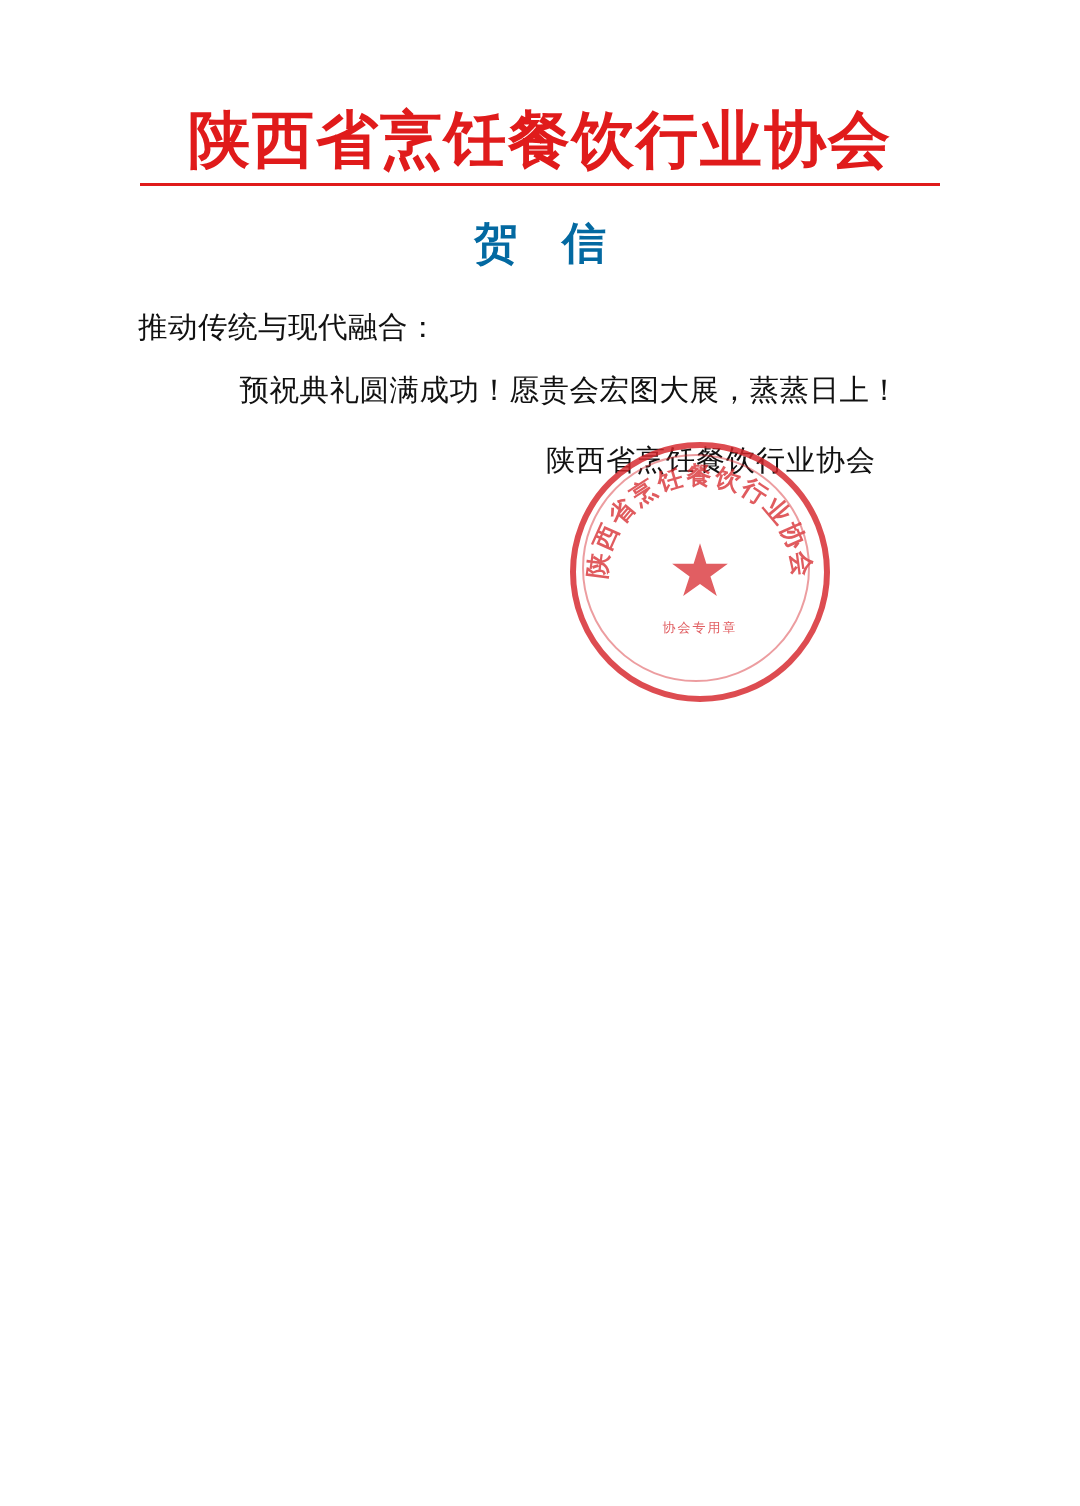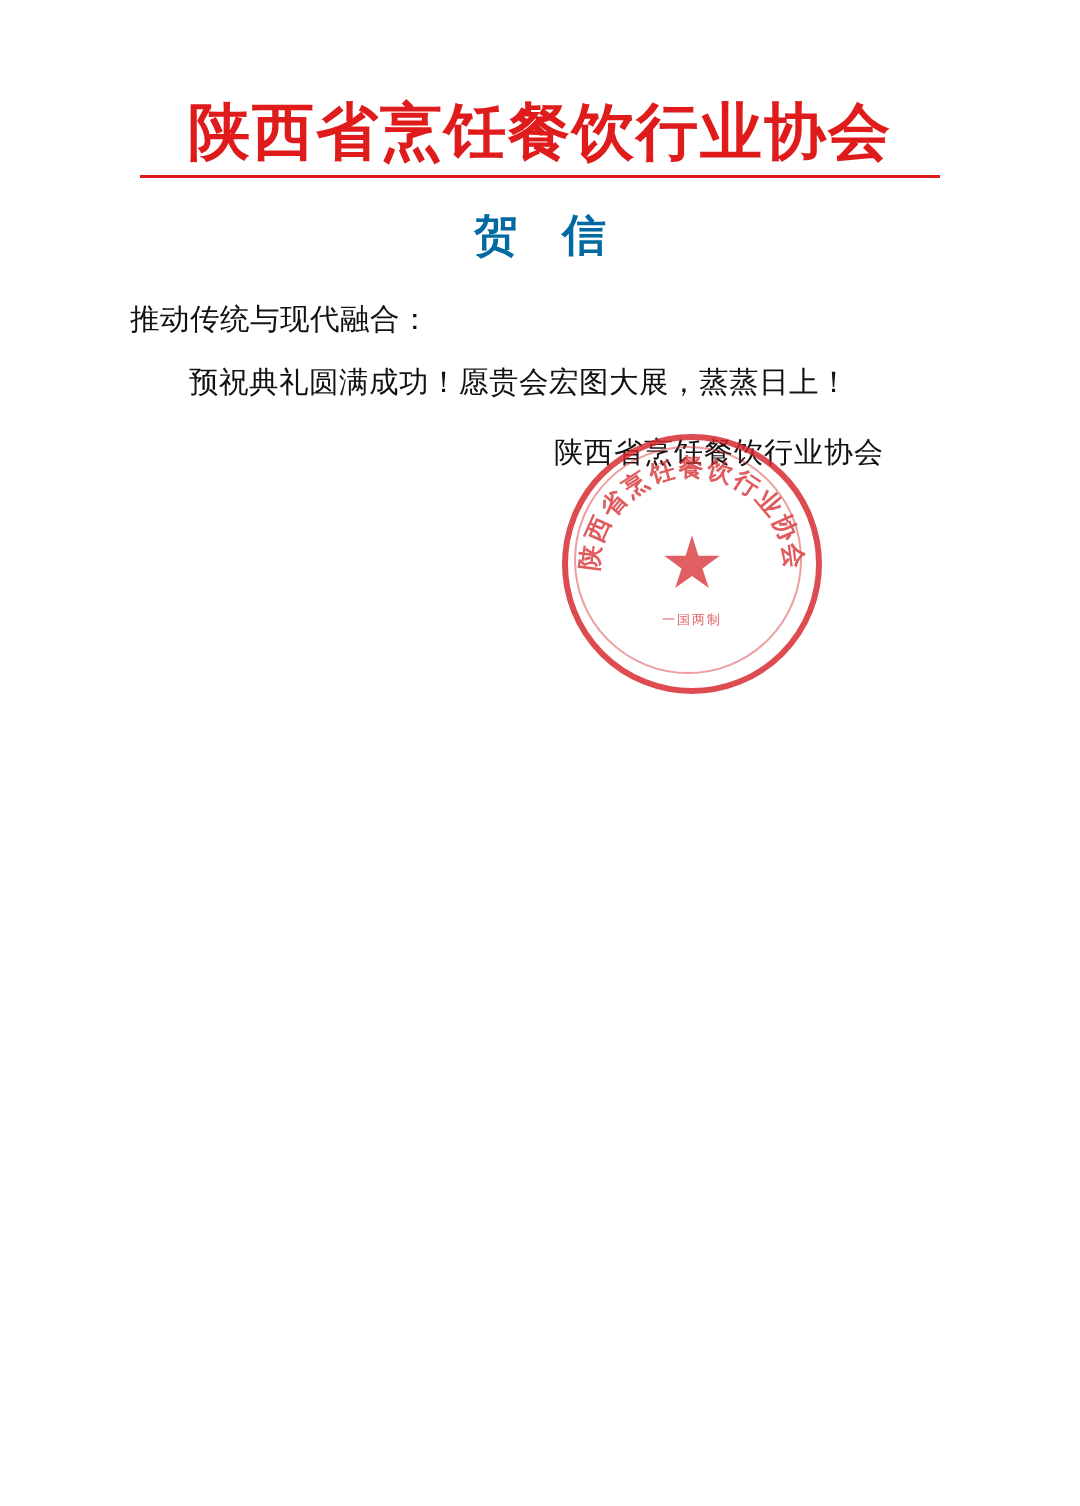--- a/index.html
+++ b/index.html
@@ -12,21 +12,21 @@
     height: 1506px;
     position: relative;
     font-family: "Liberation Serif", "DejaVu Serif", serif;
     color: #1a1a1a;
     overflow: hidden;
   }
   .page {
     position: relative;
     width: 1080px;
     height: 1506px;
-    padding: 4px;
+    padding: 12px;
     box-sizing: border-box;
   }
   .letterhead {
     text-align: center;
     padding-top: 96px;
   }
   .letterhead-title {
     font-family: "Liberation Serif", "DejaVu Serif", serif;
     font-weight: bold;
     font-size: 62px;
@@ -62,20 +62,21 @@
   }
   .para {
     text-indent: 2em;
     text-align: justify;
     text-justify: inter-ideograph;
     margin: 0 0 4px 0;
   }
   .closing {
     text-indent: 2em;
     margin-top: 6px;
+    text-align: center;
   }
   .signature-block {
     margin-top: 14px;
     position: relative;
     height: 210px;
   }
   .sig-line {
     text-align: right;
     padding-right: 66px;
     font-size: 29px;
@@ -173,18 +174,18 @@
         <div class="seal-inner"></div>
         <svg class="seal-arc-text" viewBox="0 0 248 248">
           <defs>
             <path id="sealArc" d="M 30 130 A 94 94 0 0 1 218 130"></path>
           </defs>
           <text>
             <textPath href="#sealArc" startOffset="50%" text-anchor="middle">陕西省烹饪餐饮行业协会</textPath>
           </text>
         </svg>
         <div class="seal-star"></div>
-        <div class="seal-bottom-text">一国两制</div>
+        <div class="seal-bottom-text">协会专用章</div>
       </div>
 
     </div>
   </div>
 </div>
 
 </body></html>

